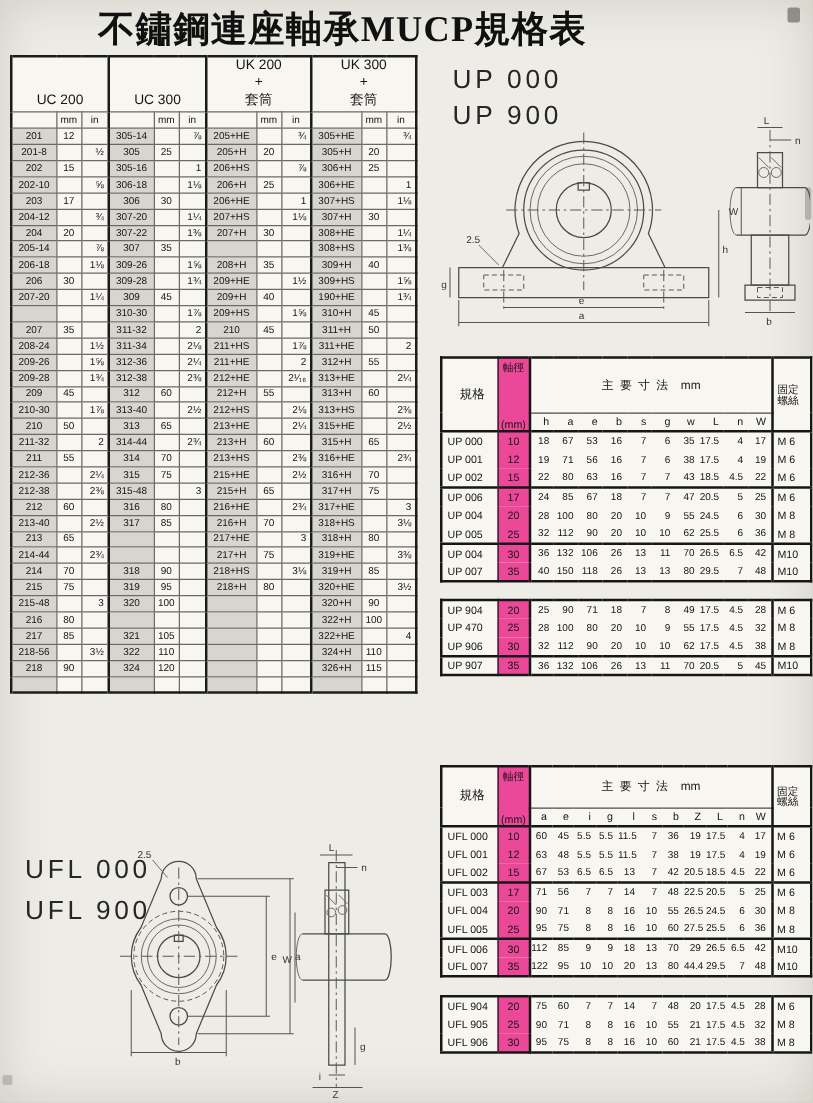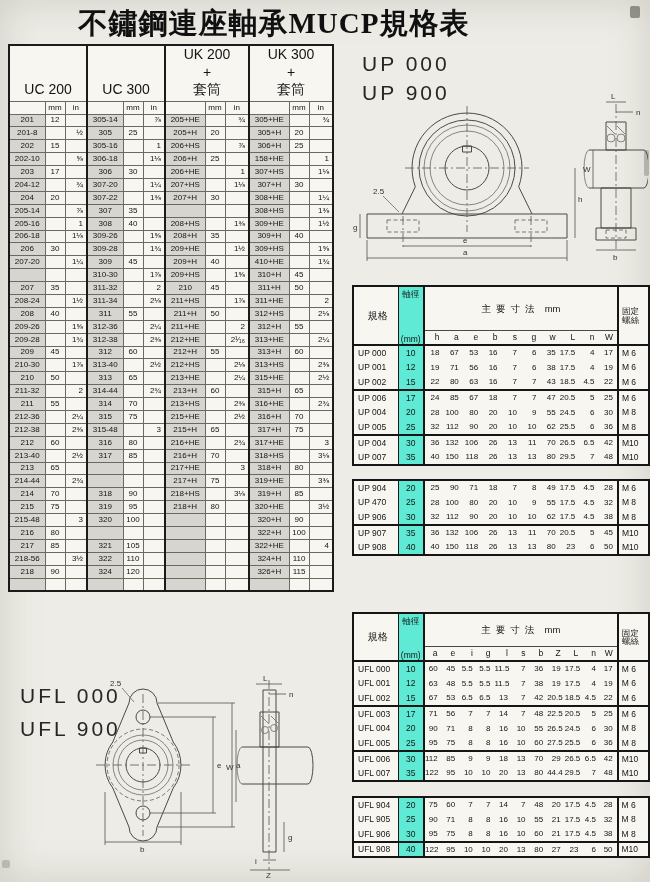--- a/index.html
+++ b/index.html
@@ -8,34 +8,34 @@
   .page{position:relative;width:650px;height:882px;background:#edece6;color:#171717;overflow:hidden;
         box-shadow:inset 0 0 40px rgba(120,115,100,.25);}
   .title{position:absolute;top:4px;left:0;width:548px;text-align:center;
          font-family:"Liberation Serif",serif;font-weight:bold;font-size:29px;letter-spacing:1px;color:#101010;}
   
   .main-wrap{position:absolute;left:8px;top:44px;width:324px}
   table.main{border-collapse:collapse;table-layout:fixed;width:324px;background:#f7f6f1;border:2px solid #1b1b1b}
   table.main th,table.main td{border:1px solid #6b6964;font-size:8px;line-height:1;white-space:nowrap;
        overflow:hidden;font-weight:normal;color:#141414;padding:0 1px}
   table.main .gstart{border-left:2px solid #1b1b1b}
-  table.main tr.groups th{height:42px;vertical-align:bottom;font-size:14px;padding-bottom:2px;line-height:1.25}
+  table.main tr.groups th{height:42px;vertical-align:bottom;font-size:11px;padding-bottom:2px;line-height:1.25}
   table.main tr.units th{height:13px;text-align:center}
   table.main td{height:12.9px}
   table.main td.mcol{background:#d7d5cf;text-align:center}
   table.main td.mmcol{text-align:center}
   table.main td.incol{text-align:right;padding-right:3px}
   
   .dim-table{border-collapse:collapse;table-layout:fixed;width:296px;background:#f7f6f1;
              border:2px solid #161616;position:absolute;left:352px}
   #up1{top:285px} #up2{top:479px} #ufl1{top:612px} #ufl2{top:796px}
   .dim-table th,.dim-table td{font-size:8.5px;font-weight:normal;white-space:nowrap;height:15px;line-height:1;color:#141414}
   .dim-table thead th{border-bottom:2px solid #161616;vertical-align:middle}
   .dim-table .spec-col{border-right:1px solid #161616;text-align:left;padding-left:4px}
-  .dim-table .shaft-col{border-right:2px solid #161616;background:#5eead4;text-align:center}
+  .dim-table .shaft-col{border-right:2px solid #161616;background:#ec4899;text-align:center}
   .dim-table .screw-col{border-left:2px solid #161616;text-align:left;padding-left:3px}
   .dim-table .dim-col{text-align:right;padding-right:4px;font-size:8px}
   .dim-table tr.group-end>td{border-bottom:2px solid #161616}
   .dim-table th.dims-title{border-bottom:1px solid #4a4a46;font-size:9.5px}
   .dim-table th.dims-title .sp{letter-spacing:5px}
   .up-t thead tr.bandrow th{height:44px}
   .ufl-t thead tr.bandrow th{height:33px}
   .dim-table tr.letters th{height:15px}
   .dim-table tr.letters th.dim-col{font-size:8.5px}
   .shaft-head{display:flex;flex-direction:column;justify-content:space-between;height:100%;padding:3px 0 1px 0;font-size:8.5px}
@@ -161,21 +161,21 @@
           <tr>
             <td class="mcol gstart">202-10</td>
             <td class="mmcol"></td>
             <td class="incol">⅝</td>
             <td class="mcol gstart">306-18</td>
             <td class="mmcol"></td>
             <td class="incol">1⅛</td>
             <td class="mcol gstart">206+H</td>
             <td class="mmcol">25</td>
             <td class="incol"></td>
-            <td class="mcol gstart">158+HE</td>
+            <td class="mcol gstart">306+HE</td>
             <td class="mmcol"></td>
             <td class="incol">1</td>
           </tr>
           <tr>
             <td class="mcol gstart">203</td>
             <td class="mmcol">17</td>
             <td class="incol"></td>
             <td class="mcol gstart">306</td>
             <td class="mmcol">30</td>
             <td class="incol"></td>
@@ -222,34 +222,20 @@
             <td class="mmcol">35</td>
             <td class="incol"></td>
             <td class="mcol gstart"></td>
             <td class="mmcol"></td>
             <td class="incol"></td>
             <td class="mcol gstart">308+HS</td>
             <td class="mmcol"></td>
             <td class="incol">1⅜</td>
           </tr>
           <tr>
-            <td class="mcol gstart">205-16</td>
-            <td class="mmcol"></td>
-            <td class="incol">1</td>
-            <td class="mcol gstart">308</td>
-            <td class="mmcol">40</td>
-            <td class="incol"></td>
-            <td class="mcol gstart">208+HS</td>
-            <td class="mmcol"></td>
-            <td class="incol">1⅜</td>
-            <td class="mcol gstart">309+HE</td>
-            <td class="mmcol"></td>
-            <td class="incol">1½</td>
-          </tr>
-          <tr>
             <td class="mcol gstart">206-18</td>
             <td class="mmcol"></td>
             <td class="incol">1⅛</td>
             <td class="mcol gstart">309-26</td>
             <td class="mmcol"></td>
             <td class="incol">1⅝</td>
             <td class="mcol gstart">208+H</td>
             <td class="mmcol">35</td>
             <td class="incol"></td>
             <td class="mcol gstart">309+H</td>
@@ -273,21 +259,21 @@
           <tr>
             <td class="mcol gstart">207-20</td>
             <td class="mmcol"></td>
             <td class="incol">1¼</td>
             <td class="mcol gstart">309</td>
             <td class="mmcol">45</td>
             <td class="incol"></td>
             <td class="mcol gstart">209+H</td>
             <td class="mmcol">40</td>
             <td class="incol"></td>
-            <td class="mcol gstart">410+HE</td>
+            <td class="mcol gstart">190+HE</td>
             <td class="mmcol"></td>
             <td class="incol">1¾</td>
           </tr>
           <tr>
             <td class="mcol gstart"></td>
             <td class="mmcol"></td>
             <td class="incol"></td>
             <td class="mcol gstart">310-30</td>
             <td class="mmcol"></td>
             <td class="incol">1⅞</td>
@@ -318,34 +304,20 @@
             <td class="incol">1½</td>
             <td class="mcol gstart">311-34</td>
             <td class="mmcol"></td>
             <td class="incol">2⅛</td>
             <td class="mcol gstart">211+HS</td>
             <td class="mmcol"></td>
             <td class="incol">1⅞</td>
             <td class="mcol gstart">311+HE</td>
             <td class="mmcol"></td>
             <td class="incol">2</td>
-          </tr>
-          <tr>
-            <td class="mcol gstart">208</td>
-            <td class="mmcol">40</td>
-            <td class="incol"></td>
-            <td class="mcol gstart">311</td>
-            <td class="mmcol">55</td>
-            <td class="incol"></td>
-            <td class="mcol gstart">211+H</td>
-            <td class="mmcol">50</td>
-            <td class="incol"></td>
-            <td class="mcol gstart">312+HS</td>
-            <td class="mmcol"></td>
-            <td class="incol">2⅛</td>
           </tr>
           <tr>
             <td class="mcol gstart">209-26</td>
             <td class="mmcol"></td>
             <td class="incol">1⅝</td>
             <td class="mcol gstart">312-36</td>
             <td class="mmcol"></td>
             <td class="incol">2¼</td>
             <td class="mcol gstart">211+HE</td>
             <td class="mmcol"></td>
@@ -992,35 +964,20 @@
           <td class="dim-col">106</td>
           <td class="dim-col">26</td>
           <td class="dim-col">13</td>
           <td class="dim-col">11</td>
           <td class="dim-col">70</td>
           <td class="dim-col">20.5</td>
           <td class="dim-col">5</td>
           <td class="dim-col">45</td>
           <td class="screw-col">M10</td>
         </tr>
-        <tr>
-          <td class="spec-col">UP 908</td>
-          <td class="shaft-col">40</td>
-          <td class="dim-col">40</td>
-          <td class="dim-col">150</td>
-          <td class="dim-col">118</td>
-          <td class="dim-col">26</td>
-          <td class="dim-col">13</td>
-          <td class="dim-col">13</td>
-          <td class="dim-col">80</td>
-          <td class="dim-col">23</td>
-          <td class="dim-col">6</td>
-          <td class="dim-col">50</td>
-          <td class="screw-col">M10</td>
-        </tr>
       </tbody>
   </table>
 
   <table class="dim-table ufl-t" id="ufl1">
     <colgroup>
       <col class="cw-spec">
         <col class="cw-shaft">
       <col class="cw-dim">
         <col class="cw-dim">
         <col class="cw-dim">
@@ -1257,36 +1214,20 @@
           <td class="dim-col">8</td>
           <td class="dim-col">16</td>
           <td class="dim-col">10</td>
           <td class="dim-col">60</td>
           <td class="dim-col">21</td>
           <td class="dim-col">17.5</td>
           <td class="dim-col">4.5</td>
           <td class="dim-col">38</td>
           <td class="screw-col">M 8</td>
         </tr>
-        <tr>
-          <td class="spec-col">UFL 908</td>
-          <td class="shaft-col">40</td>
-          <td class="dim-col">122</td>
-          <td class="dim-col">95</td>
-          <td class="dim-col">10</td>
-          <td class="dim-col">10</td>
-          <td class="dim-col">20</td>
-          <td class="dim-col">13</td>
-          <td class="dim-col">80</td>
-          <td class="dim-col">27</td>
-          <td class="dim-col">23</td>
-          <td class="dim-col">6</td>
-          <td class="dim-col">50</td>
-          <td class="screw-col">M10</td>
-        </tr>
       </tbody>
   </table>
 
   <div class="artifact" style="left:630px;top:6px;width:10px;height:12px"></div>
   <div class="artifact" style="left:644px;top:150px;width:5px;height:26px;opacity:.3"></div>
   <div class="artifact" style="left:2px;top:860px;width:8px;height:8px;opacity:.25"></div>
 
 </div>
 
 </body></html>

